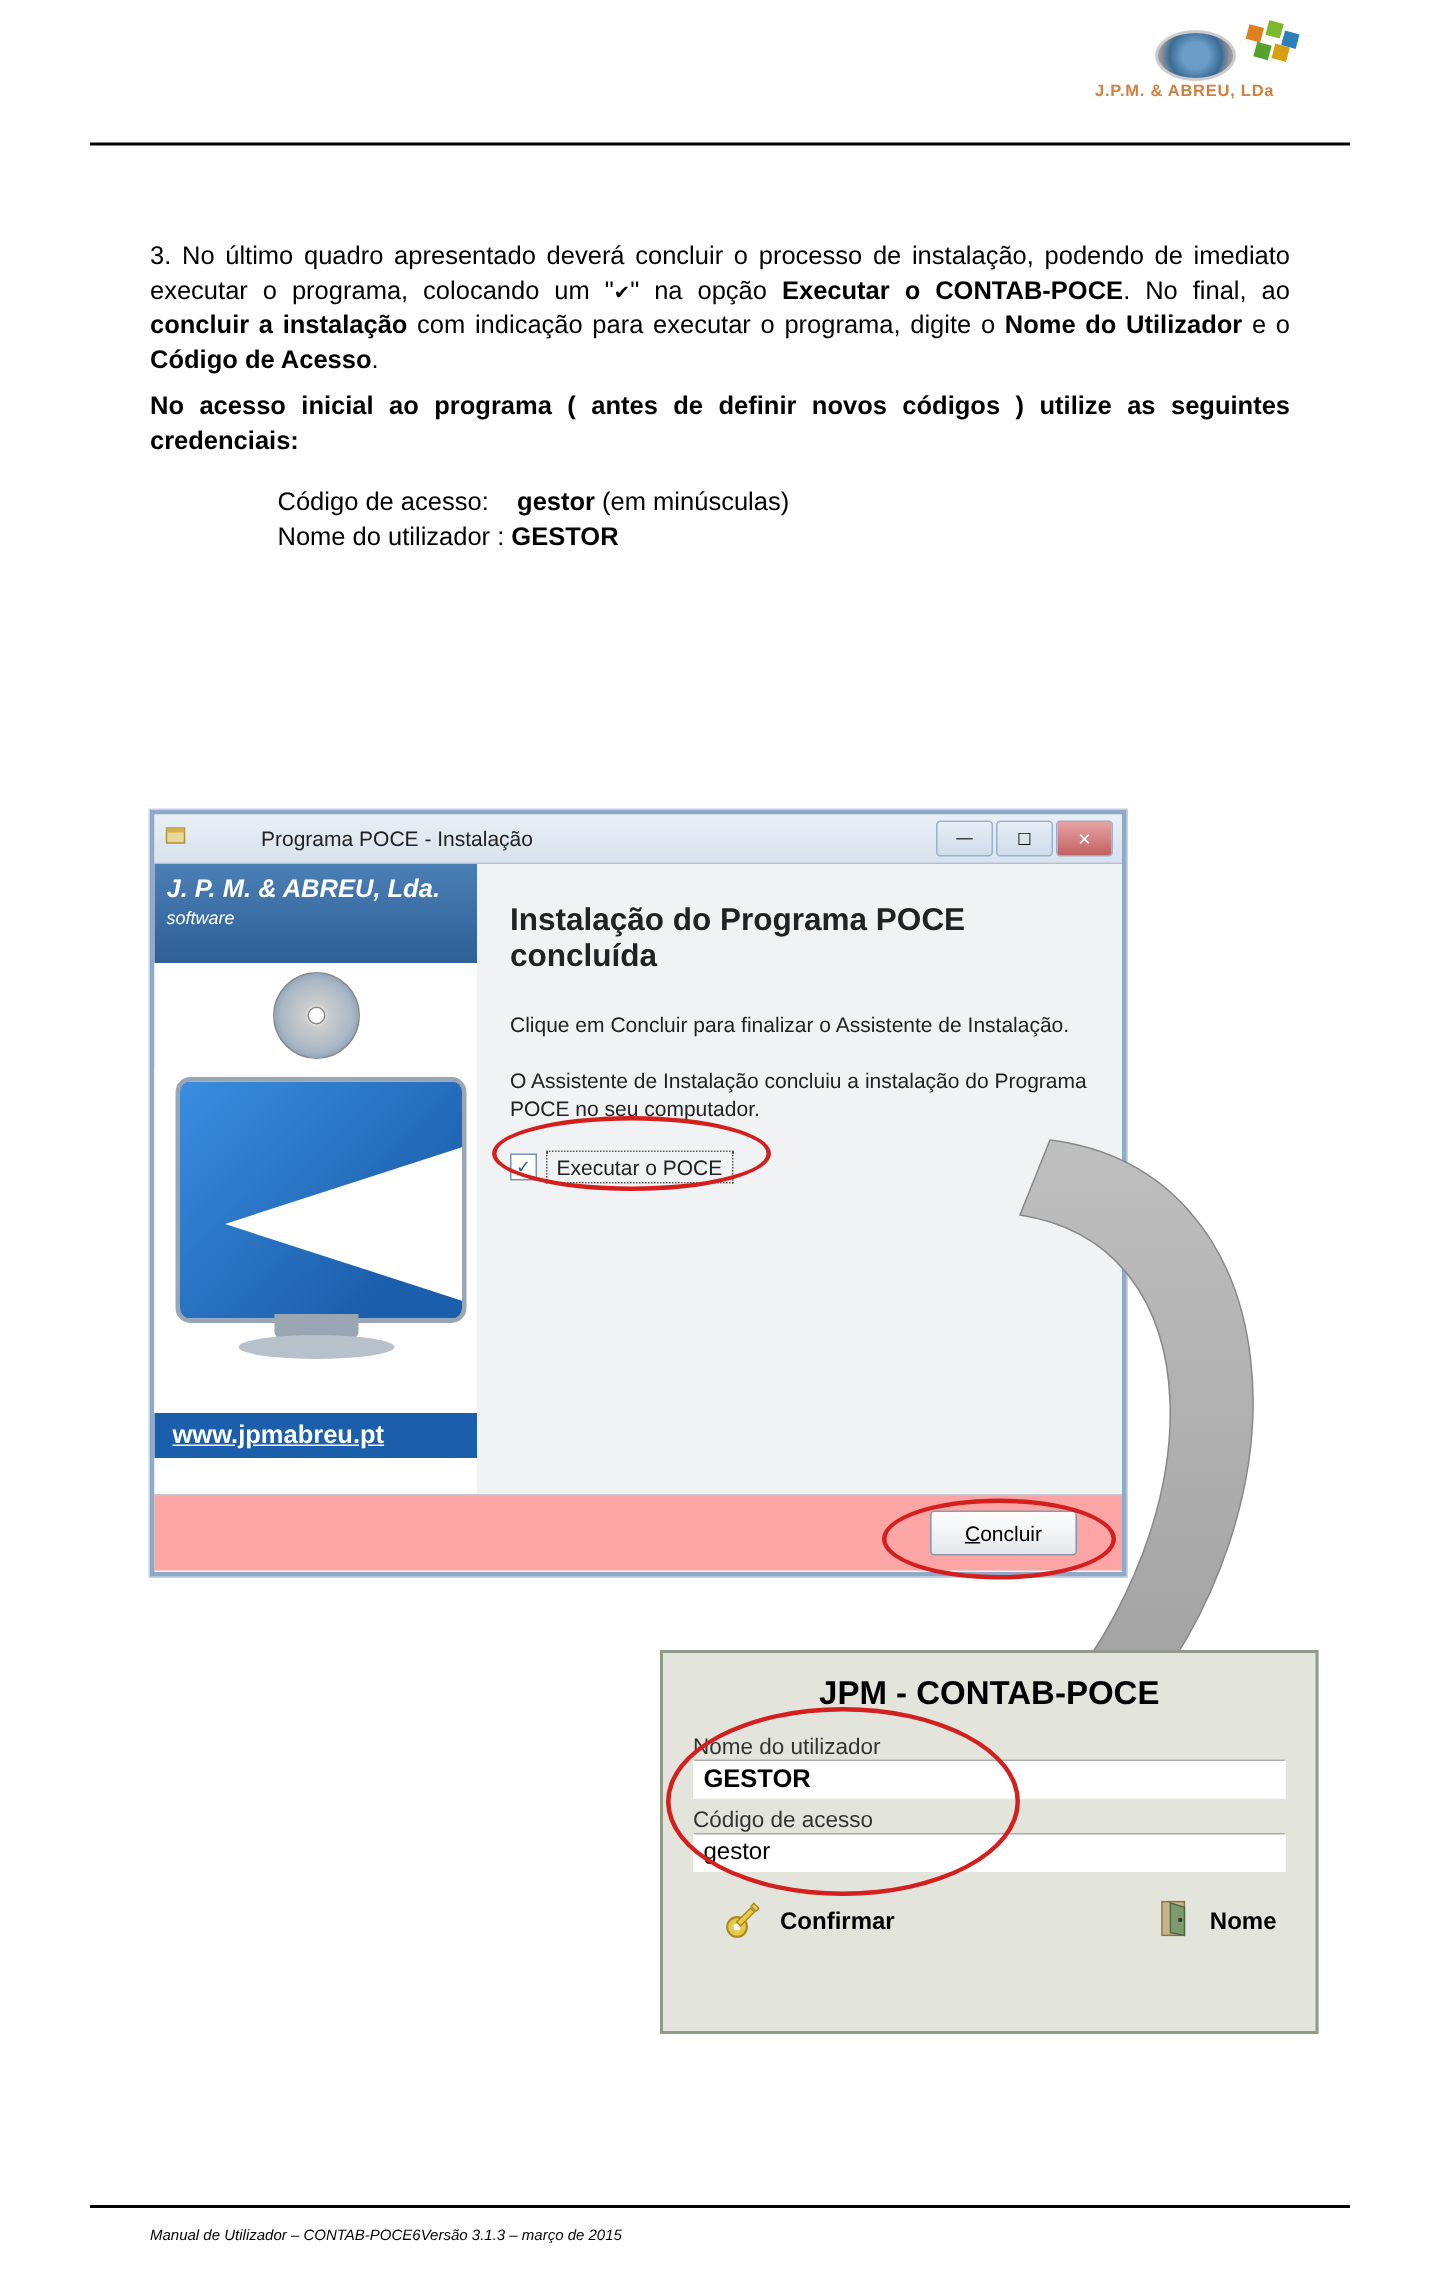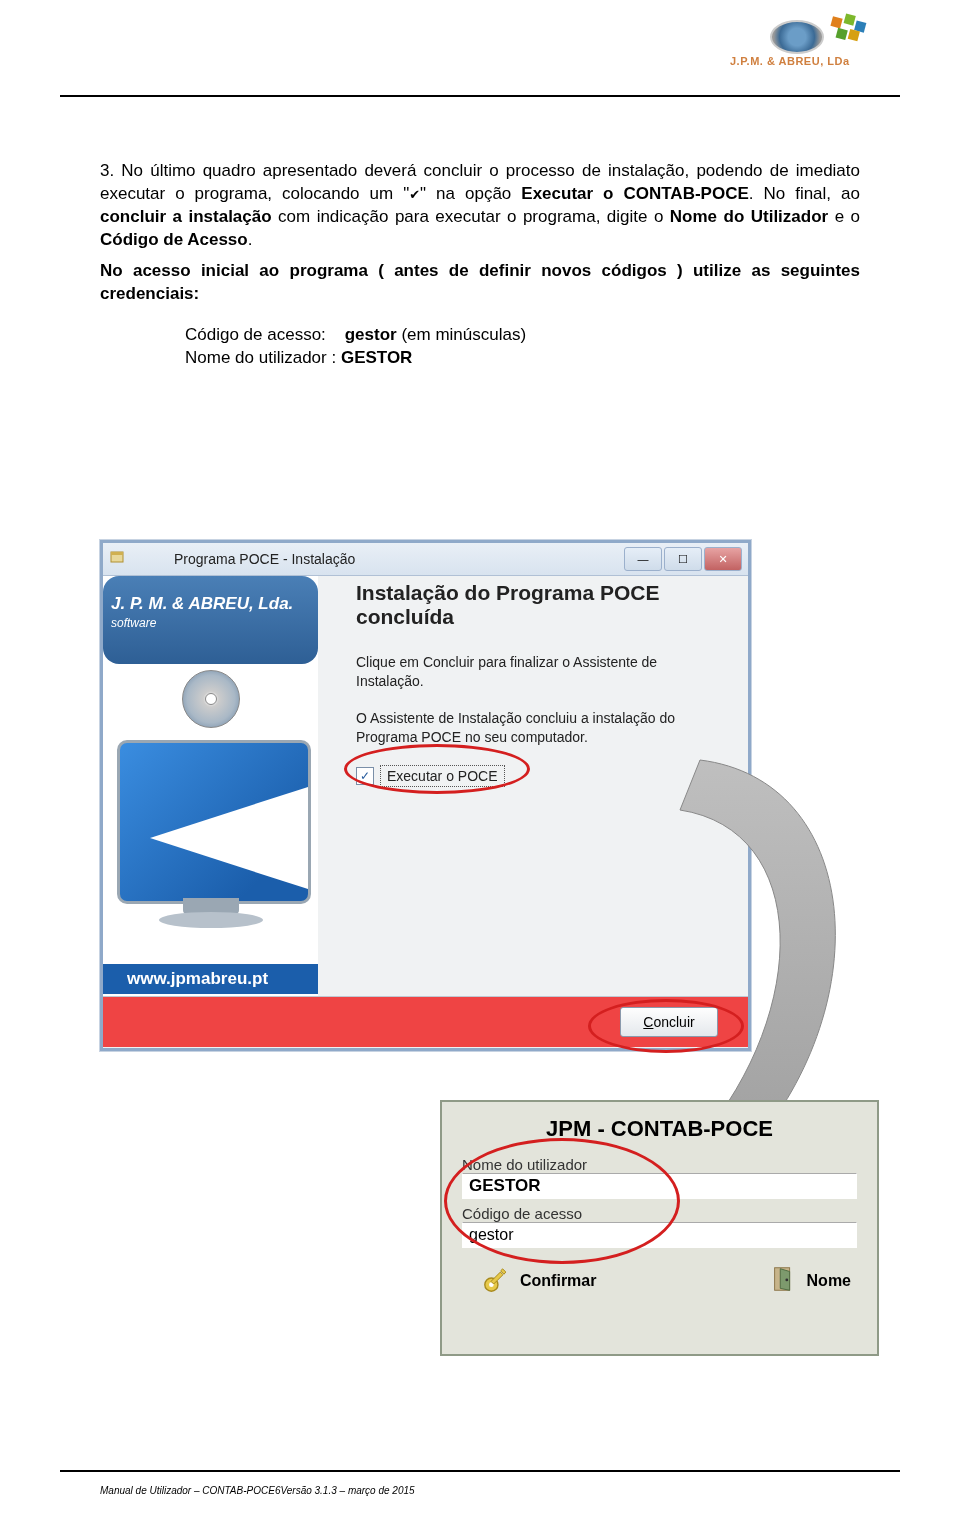--- a/index.html
+++ b/index.html
@@ -111,23 +111,22 @@
     width: 215px;
     position: relative;
     background: #fff;
   }
   .brand-bar {
     height: 52px;
     background: linear-gradient(#4a7fb6, #2e5f95);
     color: #fff;
     font-weight: 700;
     font-style: italic;
-    padding: 18px 8px;
+    padding: 7px 8px;
     font-size: 17px;
-    border-radius: 16px;
   }
   .brand-bar .sw {
     font-size: 12px; font-weight: normal; font-style: italic;
     display: block; margin-top: 2px;
   }
   .cd-graphic {
     width: 100%;
     height: 70px;
     display:flex;align-items:center;justify-content:center;
   }
@@ -161,30 +160,30 @@
     position:absolute; left:80px; top:164px; width:56px; height:16px;
     background:#9aa7b3; border-radius: 0 0 4px 4px;
   }
   .monitor-base {
     position:absolute; left:56px; top:178px; width:104px; height:16px;
     background:#b7c1cb; border-radius:50%;
   }
   .url-bar {
     position:absolute; left:0; bottom:0; right:0; height:30px;
     background:#1b5eab; color:#fff; font-weight:bold;
-    display:flex;align-items:center; padding-left:24px;
+    display:flex;align-items:center; padding-left:12px;
     font-size: 17px;
+    text-decoration: underline;
   }
 
   .installer-right {
     flex: 1;
-    padding: 5px 20px 10px 22px;
+    padding: 26px 20px 10px 22px;
     position: relative;
     color: #222;
-    margin-left: 16px;
   }
   .inst-title {
     font-size: 21px; font-weight: bold; margin-bottom: 24px;
   }
   .inst-p { font-size: 14px; margin-bottom: 18px; line-height:1.35; }
 
   .chk-row { display:flex; align-items:center; gap:6px; margin-top:4px; }
   .chk {
     width:16px;height:16px;border:1px solid #7a8fa8;background:#fff;
     display:flex;align-items:center;justify-content:center;
@@ -199,21 +198,21 @@
     position:absolute; border:3px solid #d41f1f; border-radius:50%;
     pointer-events:none;
   }
   .ellipse-exec { left:10px; top:168px; width:180px; height:44px; }
 
   .installer-footer {
     height: 50px;
     border-top: 1px solid #c0c8d2;
     display:flex; justify-content:flex-end; align-items:center;
     padding-right: 30px; gap: 12px;
-    background: #ef4444;
+    background: #fca5a5;
     position:relative;
   }
   .concluir-btn {
     width: 96px; height: 28px;
     background: linear-gradient(#fefefe,#e4e8ec);
     border: 1px solid #8a99ac;
     border-radius: 3px;
     font-size: 14px;
     display:flex;align-items:center;justify-content:center;
   }

